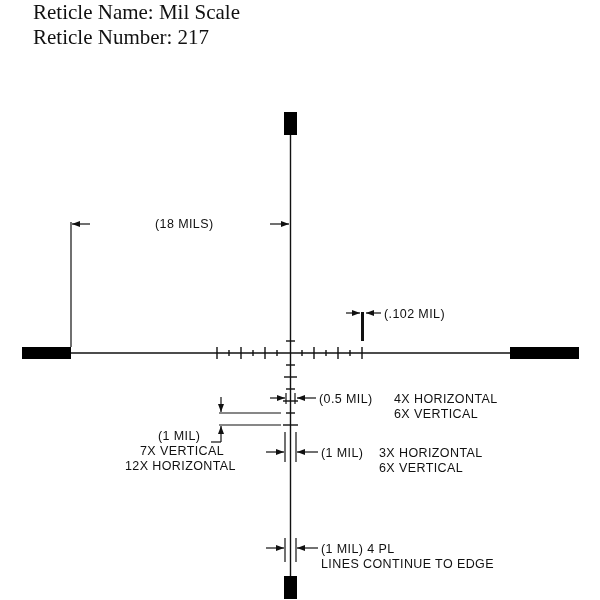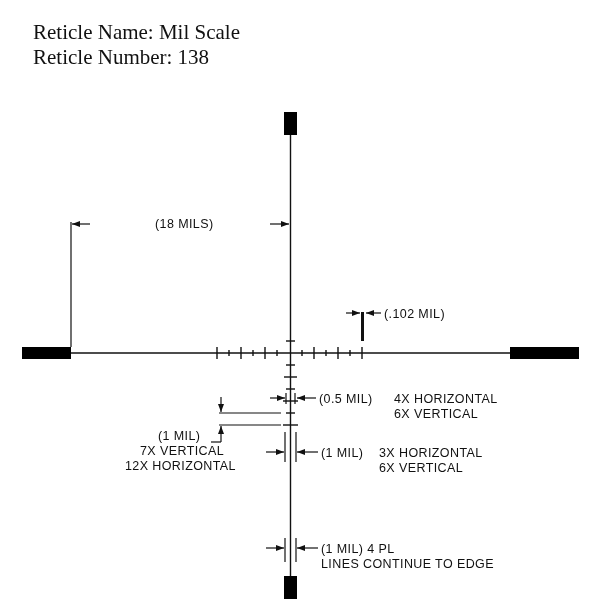--- a/index.html
+++ b/index.html
@@ -1,27 +1,27 @@
 <!DOCTYPE html>
 <html><head>
 <meta charset="utf-8">
 <style>
   html, body { margin: 0; padding: 0; background: #ffffff; }
   body { width: 600px; height: 600px; position: relative; overflow: hidden; }
-  .header { position: absolute; left: 33px; top: 20px; font-family: "Liberation Serif", serif; font-size: 21px; line-height: 24.5px; color: #111; }
+  .header { position: absolute; left: 33px; top: 0; font-family: "Liberation Serif", serif; font-size: 21px; line-height: 24.5px; color: #111; }
   .header div { white-space: nowrap; }
   svg { position: absolute; left: 0; top: 0; }
   .lbl { font-family: "Liberation Sans", sans-serif; font-size: 12.5px; fill: #111; letter-spacing: 0.4px; }
 </style>
 </head>
 <body>
 
 <div class="header">
   <div>Reticle Name: Mil Scale</div>
-  <div>Reticle Number: 138</div>
+  <div>Reticle Number: 217</div>
 </div>
 
 <svg width="600" height="600" viewBox="0 0 600 600">
   <defs>
     <marker id="arr" markerWidth="8" markerHeight="6" refX="8" refY="3" orient="auto" markerUnits="userSpaceOnUse">
       <path d="M0,0 L8,3 L0,6 Z" fill="#111"></path>
     </marker>
   </defs>
 
   <rect x="284" y="112" width="13" height="23" fill="#000"></rect>

